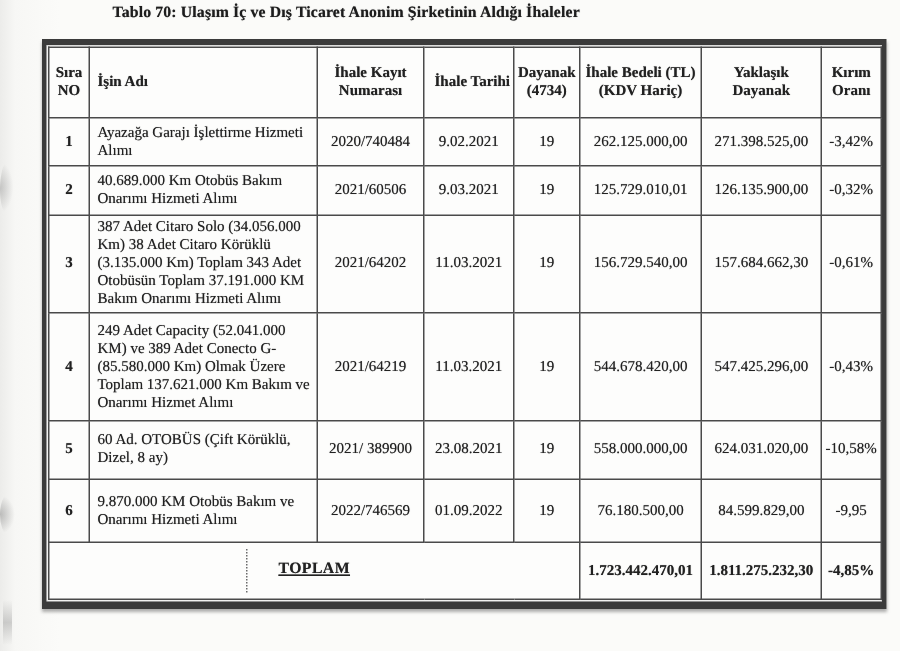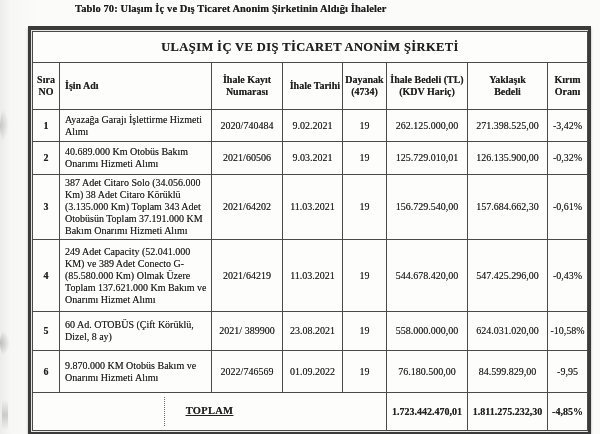--- a/index.html
+++ b/index.html
@@ -88,37 +88,34 @@
           <col style="width:152px">
           <col style="width:71px">
           <col style="width:60px">
         <col style="width:44px">
           <col style="width:81px">
           <col style="width:80px">
           <col style="width:40px">
       </colgroup>
 
       <tbody>
-          <tr class="title-row">
-        <td colspan="8">ULAŞIM İÇ VE DIŞ TİCARET ANONİM ŞİRKETİ</td>
-      </tr>
 
       <tr class="header-row">
         <th>Sıra
 NO</th>
         <th class="th-left">İşin Adı</th>
         <th>İhale Kayıt
 Numarası</th>
         <th class="th-nowrap">İhale Tarihi</th>
         <th>Dayanak
 (4734)</th>
         <th>İhale Bedeli (TL)
 (KDV Hariç)</th>
         <th>Yaklaşık
-Bedeli</th>
+Dayanak</th>
         <th>Kırım
 Oranı</th>
       </tr>
 
       <tr class="r1">
         <td class="c-no">1</td>
         <td class="c-name">Ayazağa Garajı İşlettirme Hizmeti Alımı</td>
         <td>2020/740484</td>
         <td>9.02.2021</td>
         <td>19</td>

